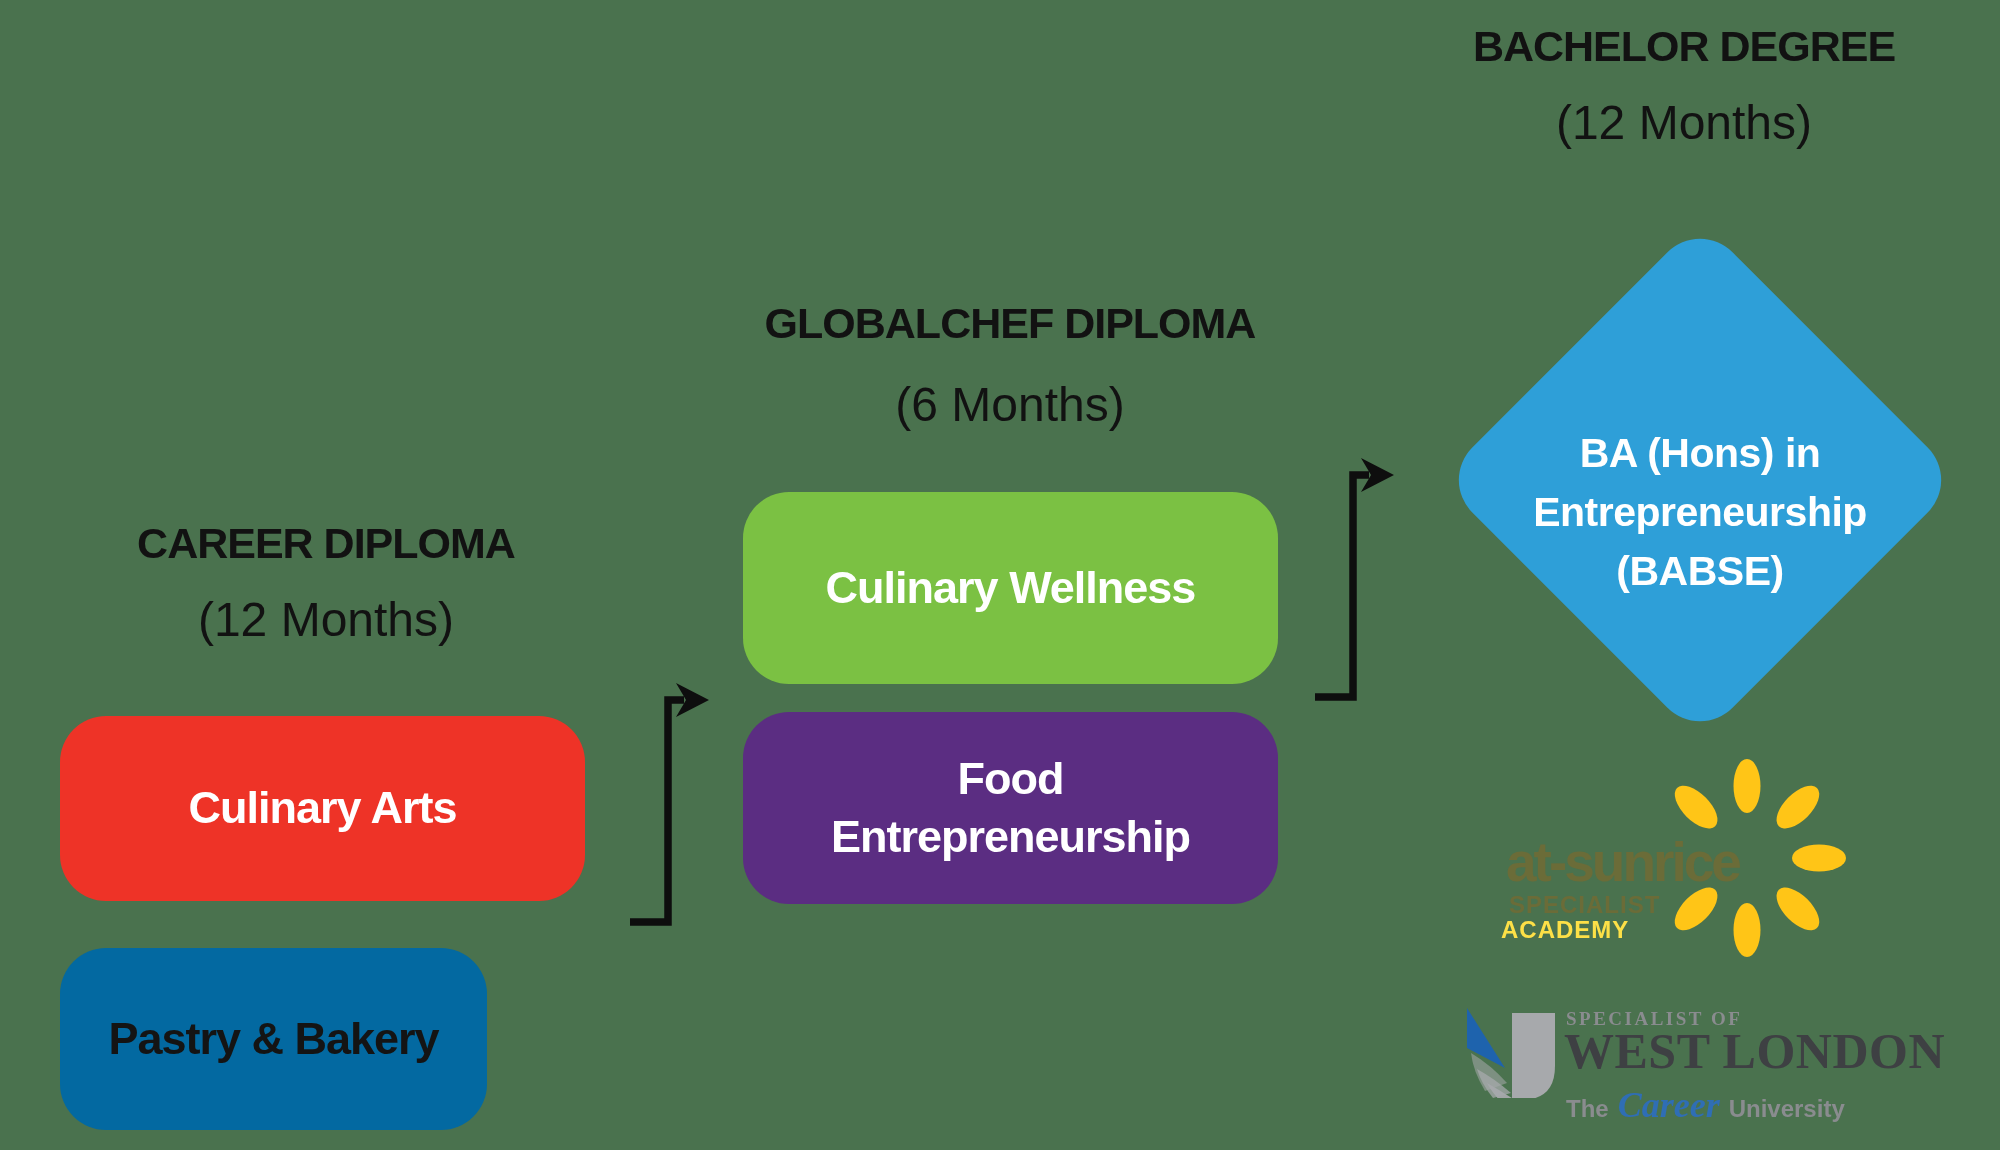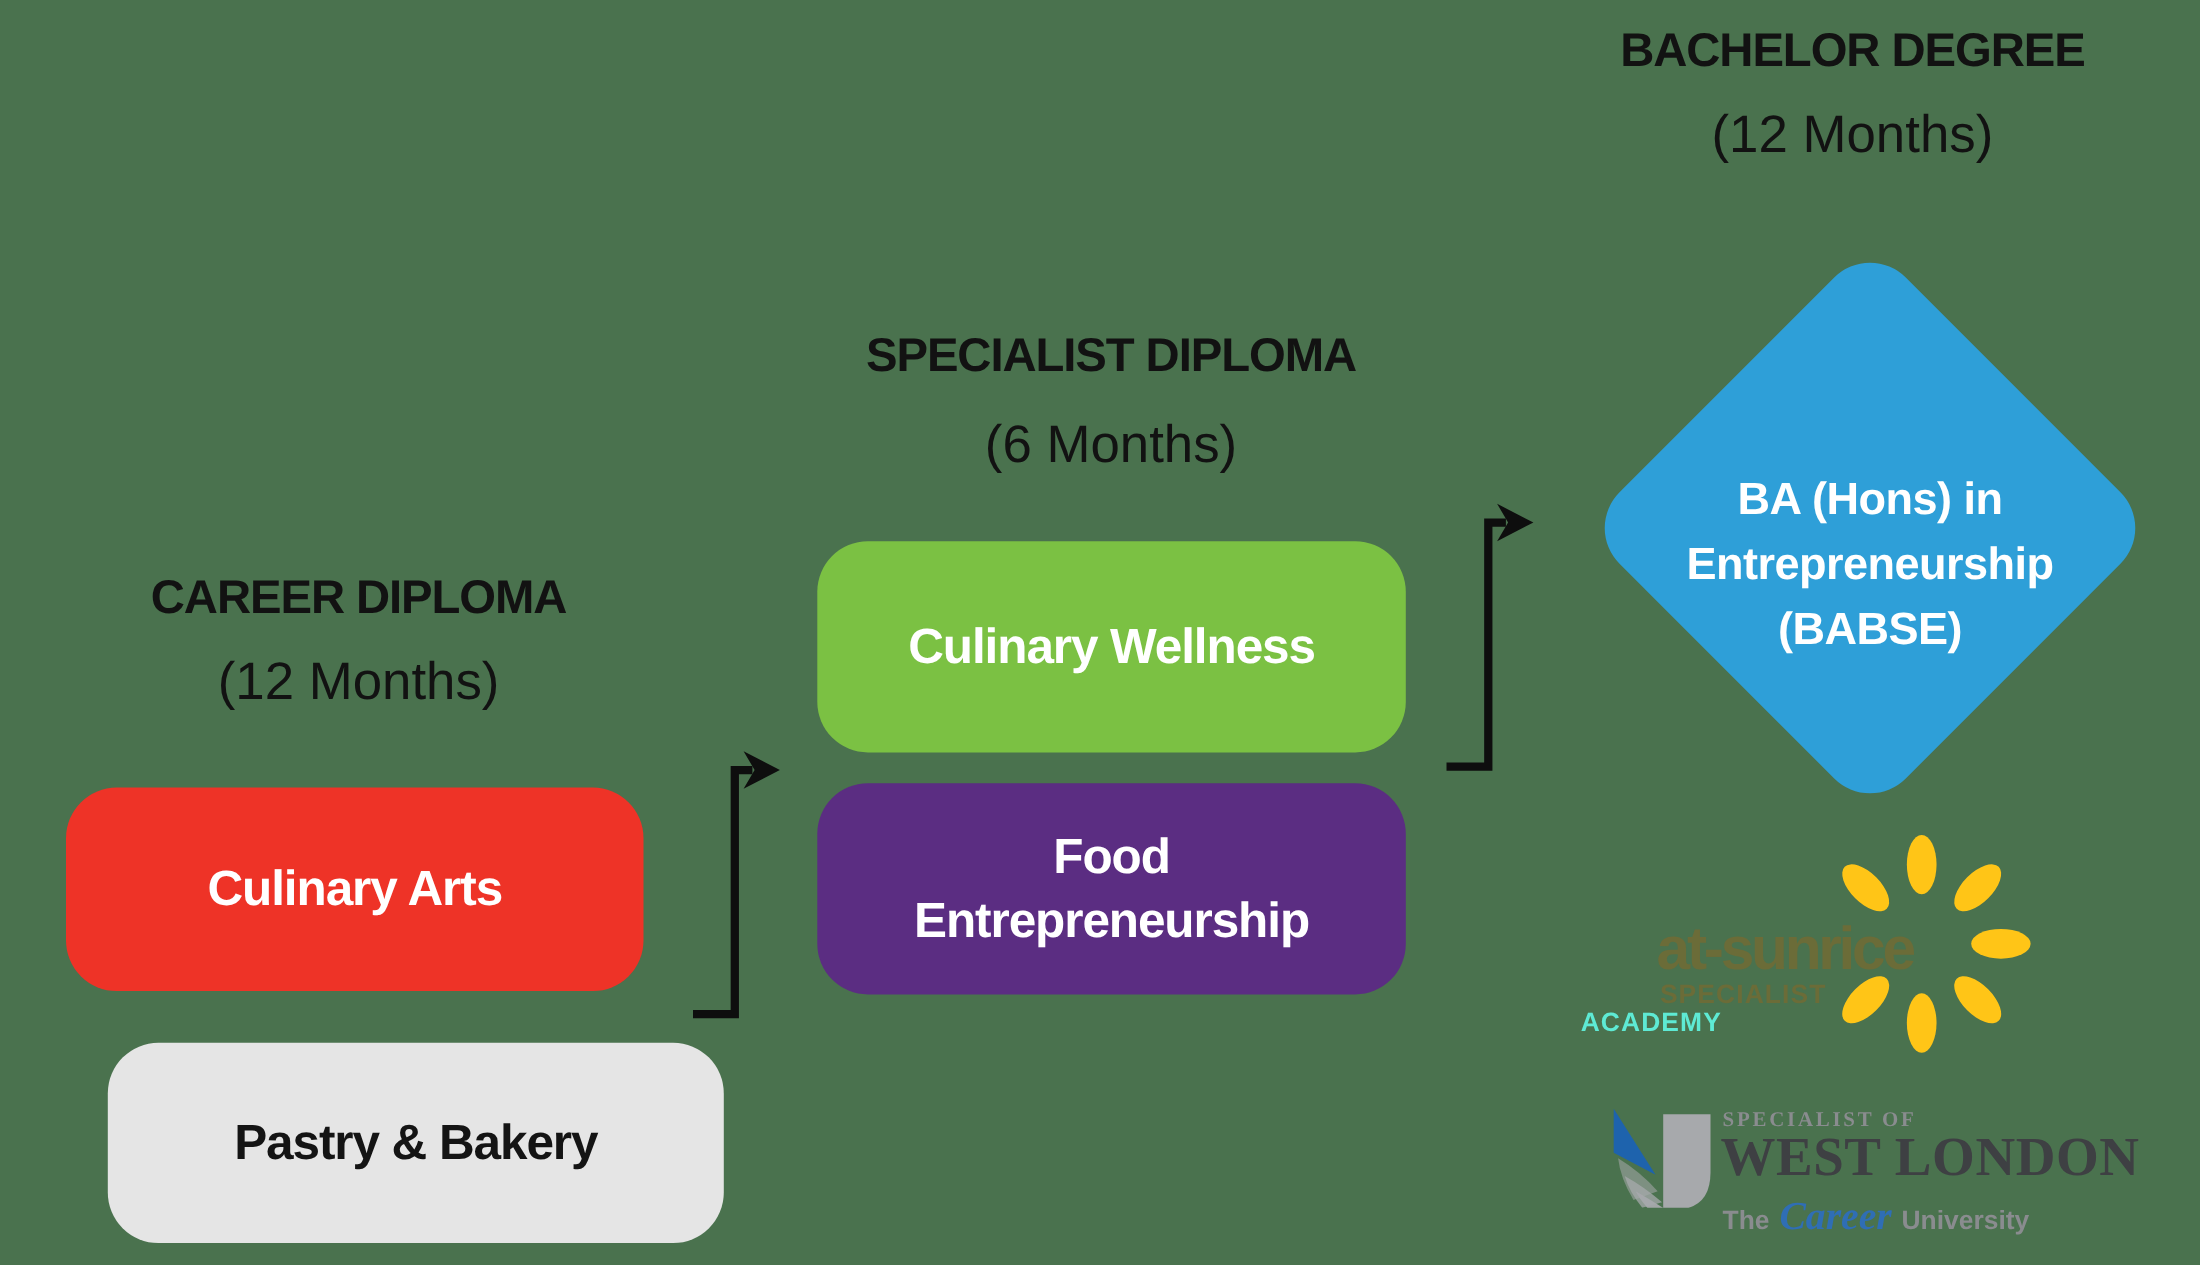--- a/index.html
+++ b/index.html
@@ -31,25 +31,25 @@
 
 <div id="canvas" style="background-color: rgb(74, 114, 78); color: rgb(18, 18, 18);">
 
   <div class="abs center head-title" style="left:46px;top:522px;width:560px;">CAREER DIPLOMA</div>
   <div class="abs center head-dur" style="left:46px;top:596px;width:560px;">(12 Months)</div>
 
   <div class="pill" style="left: 60px; top: 716px; width: 525px; height: 185px; background-color: rgb(238, 51, 39);">
     <span class="pill-label" style="color: rgb(255, 255, 255);">Culinary Arts</span>
   </div>
 
-  <div class="pill" style="left: 60px; top: 948px; width: 560px; height: 182px; background-color: #e5e5e5; margin-left: 38px;">
+  <div class="pill" style="left: 60px; top: 948px; width: 427px; height: 182px; background-color: #0369a1;">
     <span class="pill-label" style="color: rgb(20, 20, 20);">Pastry &amp; Bakery</span>
   </div>
 
-  <div class="abs center head-title" style="left:730px;top:302px;width:560px;">SPECIALIST DIPLOMA</div>
+  <div class="abs center head-title" style="left:730px;top:302px;width:560px;">GLOBALCHEF DIPLOMA</div>
   <div class="abs center head-dur" style="left:730px;top:381px;width:560px;">(6 Months)</div>
 
   <div class="pill" style="left: 743px; top: 492px; width: 535px; height: 192px; background-color: rgb(123, 193, 67);">
     <span class="pill-label" style="color: rgb(255, 255, 255);">Culinary Wellness</span>
   </div>
 
   <div class="pill" style="left: 743px; top: 712px; width: 535px; height: 192px; background-color: rgb(91, 45, 130);">
     <span class="pill-label wrap2" style="color: rgb(255, 255, 255);">Food Entrepreneurship</span>
   </div>
 
@@ -69,21 +69,21 @@
       <polygon points="676,683 709,700 676,717 686,700" fill="#0E0E0E"></polygon>
     </g>
     <g>
       <polyline points="1315,697 1353,697 1353,475 1369,475" fill="none" stroke-width="7.5" stroke="#0E0E0E"></polyline>
       <polygon points="1361,458 1394,475 1361,492 1371,475" fill="#0E0E0E"></polygon>
     </g>
   </svg>
 
   <div class="abs as-word" style="left: 1506px; top: 835px; color: rgb(107, 108, 56);">at-sunrice</div>
   <div class="abs as-sub" style="left: 1509px; top: 893px; color: rgb(107, 108, 56);">SPECIALIST</div>
-  <div class="abs as-sub" style="left: 1437px; top: 918px; color: #5eead4;">ACADEMY</div>
+  <div class="abs as-sub" style="left: 1501px; top: 918px; color: #fde047;">ACADEMY</div>
 
   <svg class="abs" style="left:1637px;top:748px;" width="220" height="220" viewBox="0 0 220 220">
     <g fill="#FFC517">
       <ellipse cx="110" cy="38" rx="13.5" ry="27"></ellipse>
       <ellipse cx="160.9" cy="59.1" rx="13.5" ry="27" transform="rotate(45 160.9 59.1)"></ellipse>
       <ellipse cx="182" cy="110" rx="13.5" ry="27" transform="rotate(90 182 110)"></ellipse>
       <ellipse cx="160.9" cy="160.9" rx="13.5" ry="27" transform="rotate(135 160.9 160.9)"></ellipse>
       <ellipse cx="110" cy="182" rx="13.5" ry="27"></ellipse>
       <ellipse cx="59.1" cy="160.9" rx="13.5" ry="27" transform="rotate(45 59.1 160.9)"></ellipse>
       <ellipse cx="59.1" cy="59.1" rx="13.5" ry="27" transform="rotate(135 59.1 59.1)"></ellipse>

